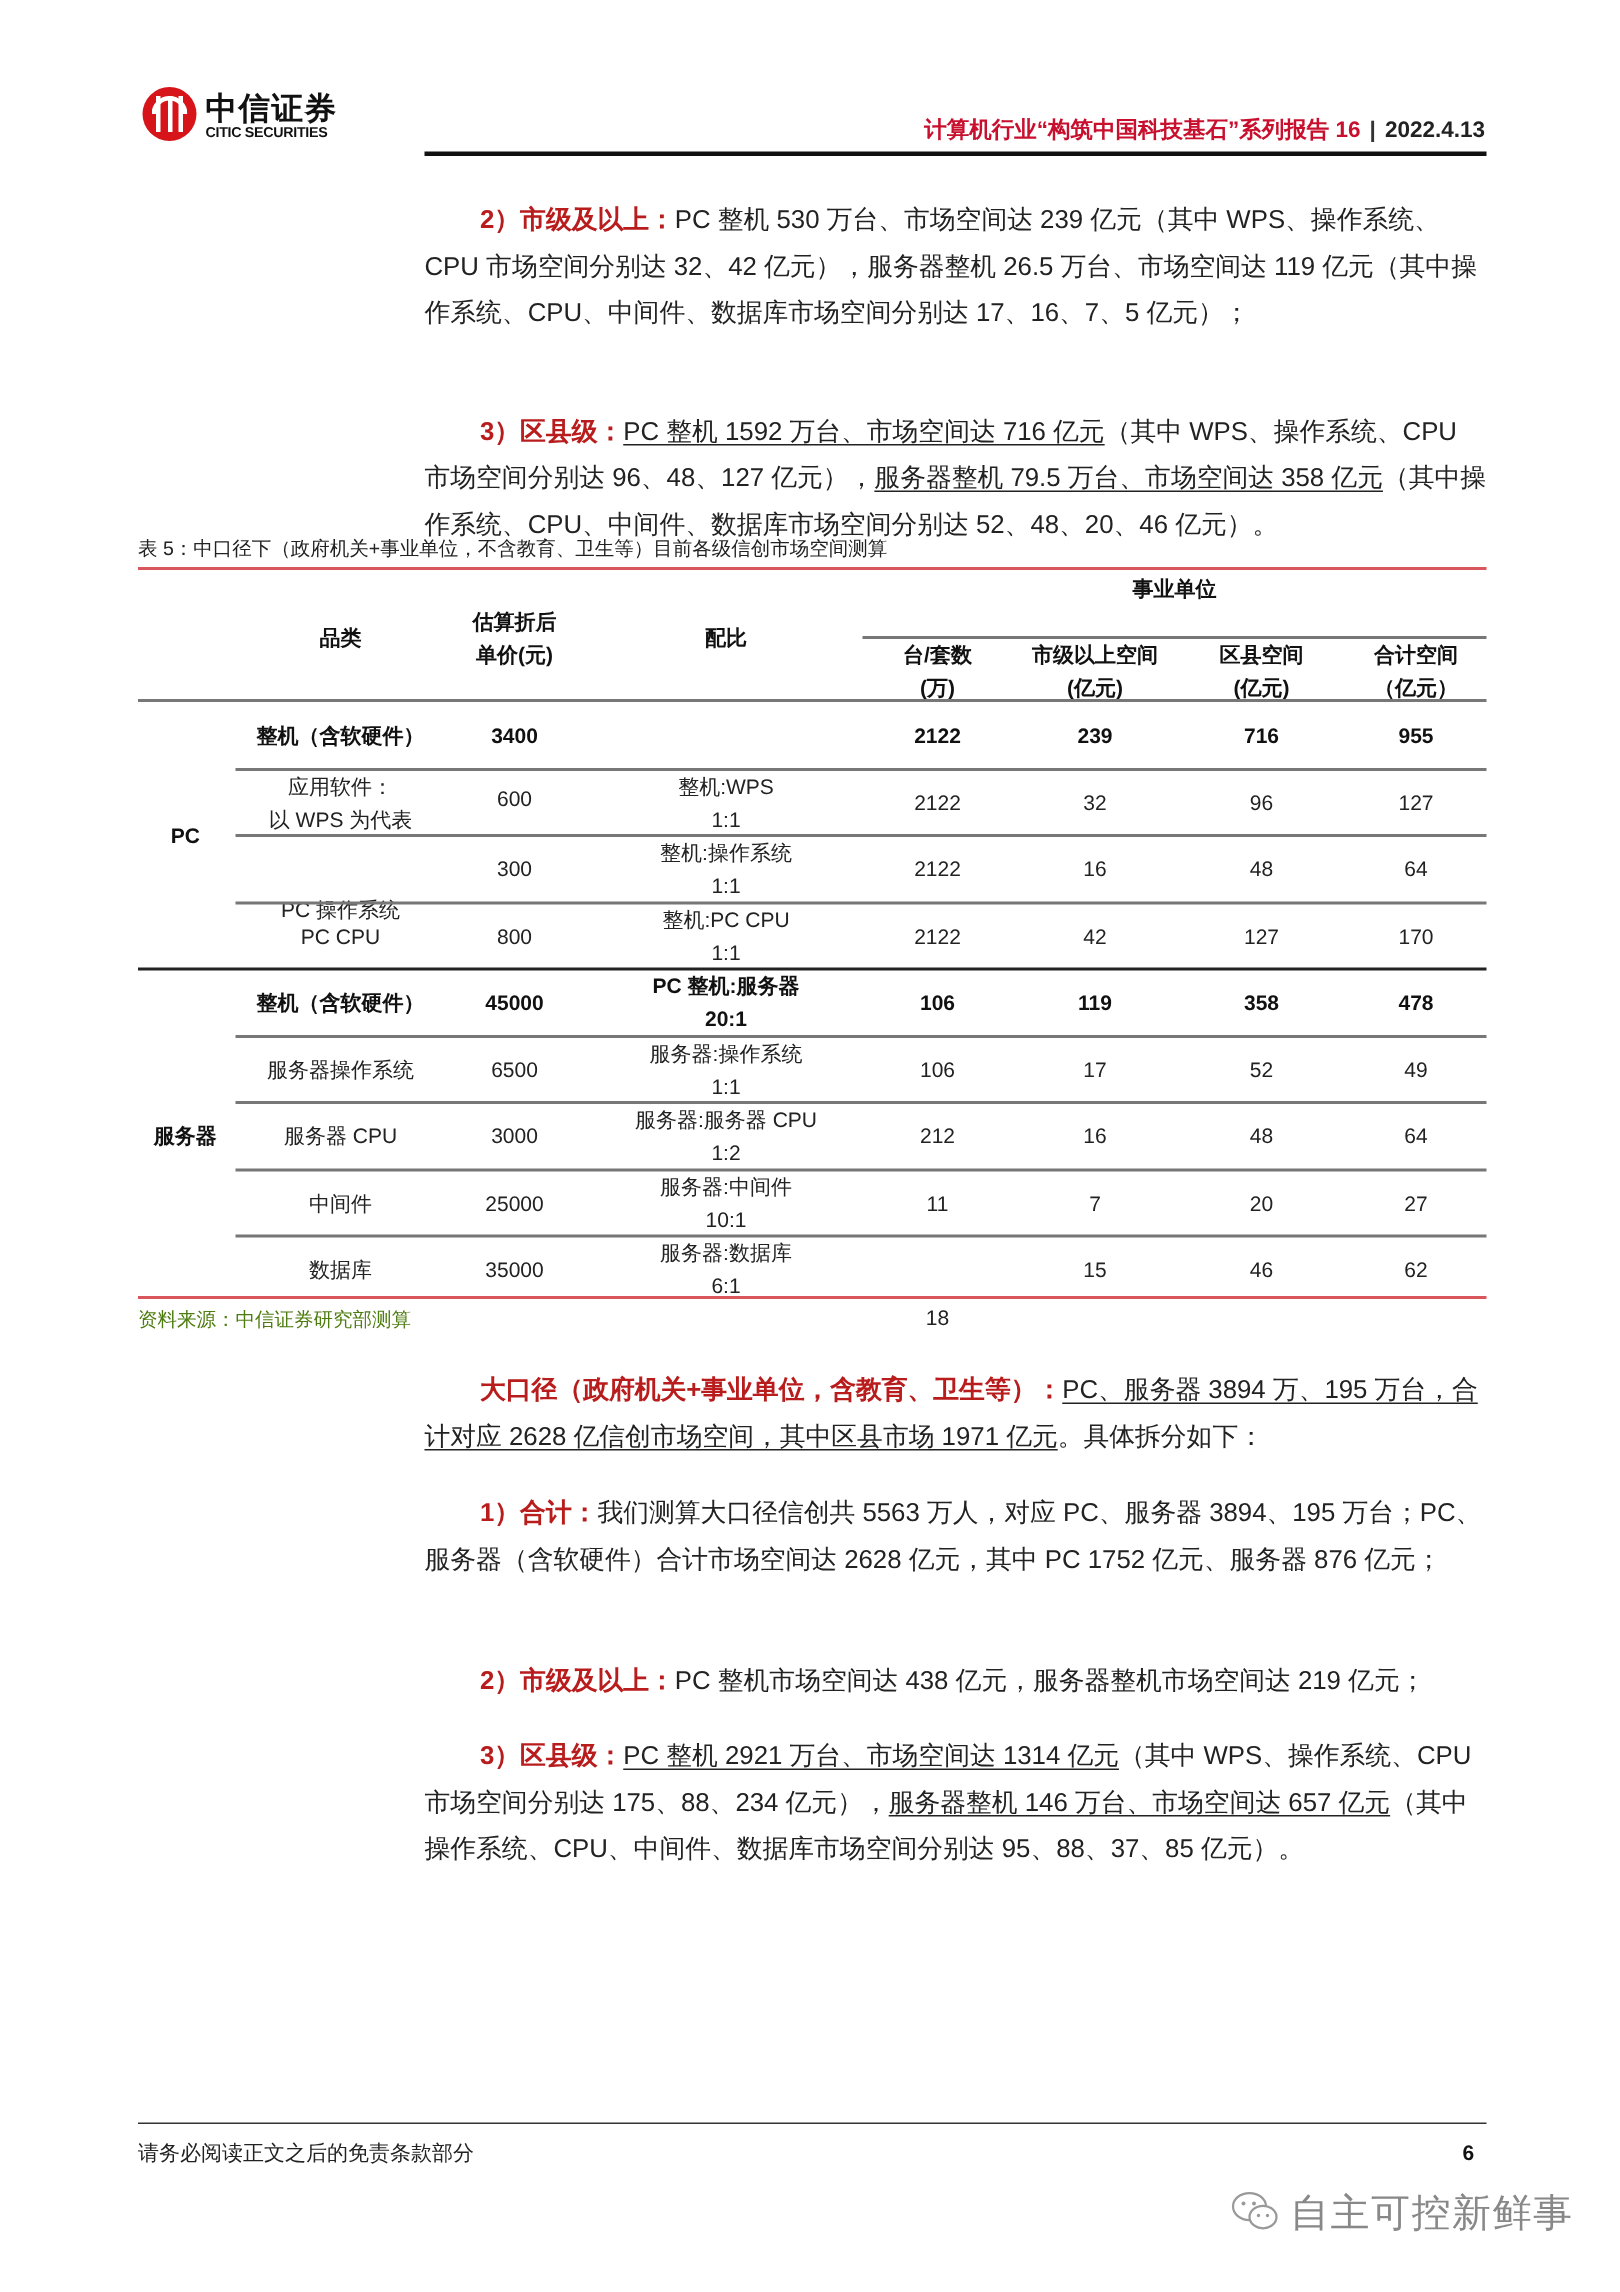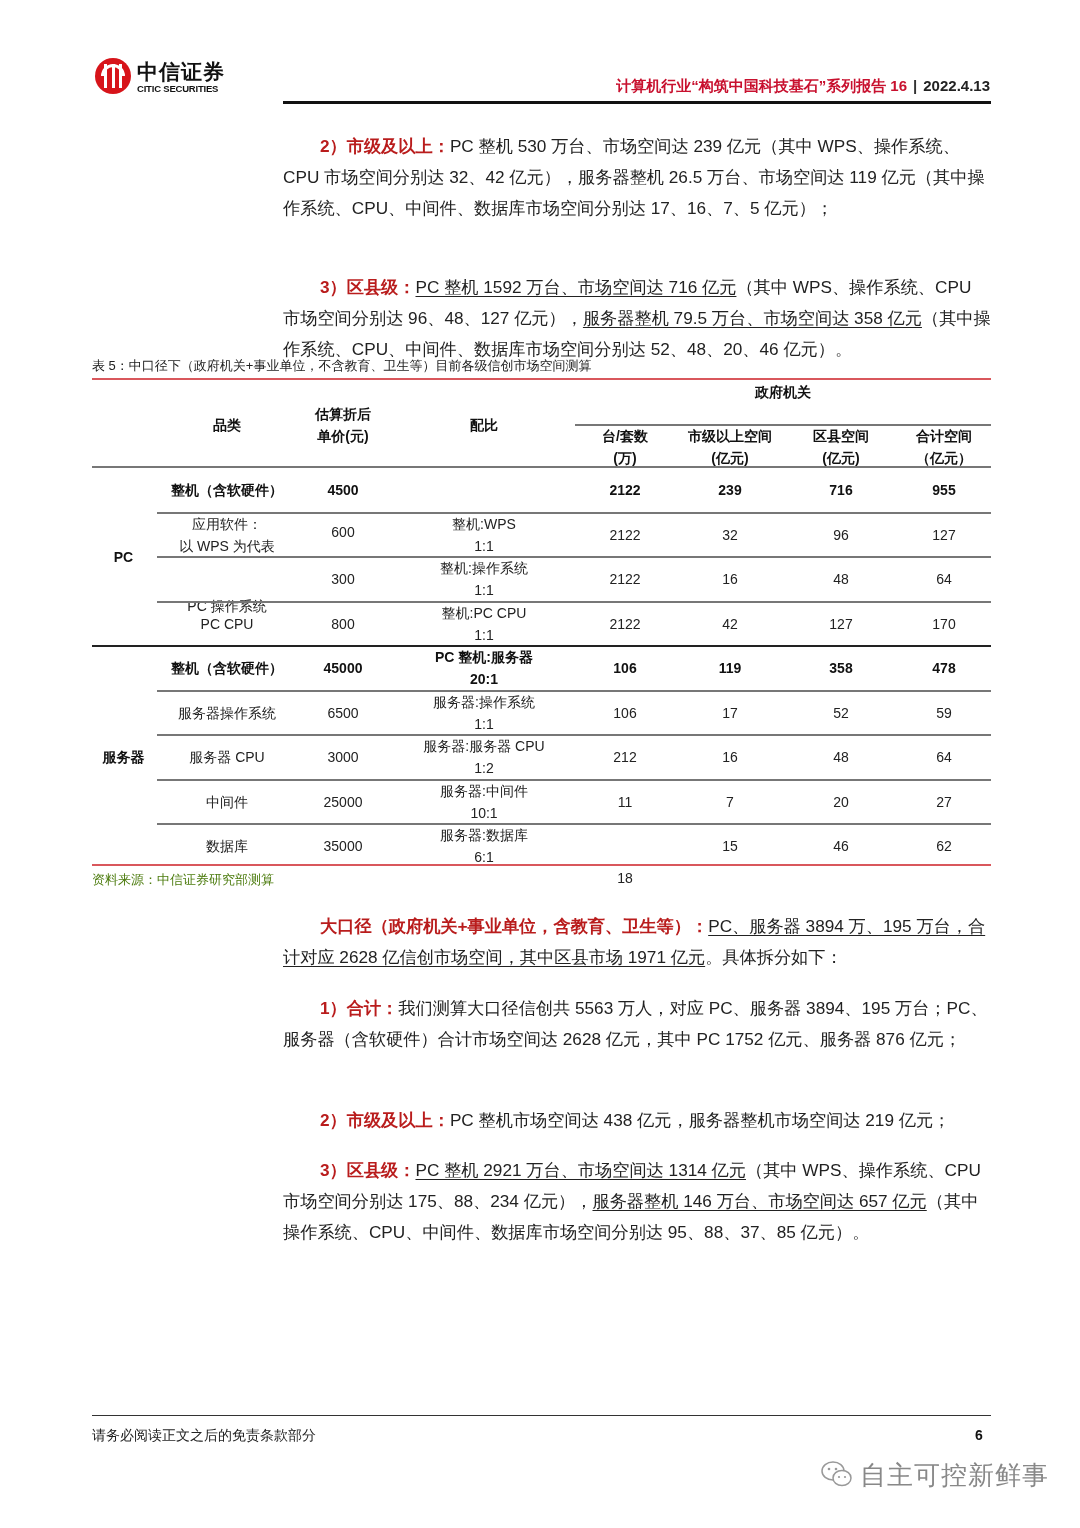--- a/index.html
+++ b/index.html
@@ -69,21 +69,21 @@
       <div>品类</div>
     </div>
     <div class="abs cell b" style="left: 297px; top: 403px; width: 92px;">
       <div>估算折后</div>
       <div>单价(元)</div>
     </div>
     <div class="abs cell b" style="left: 389px; top: 414px; width: 190px;">
       <div>配比</div>
     </div>
     <div class="abs cell b" style="left: 575px; top: 381px; width: 416px;">
-      <div>政府机关</div>
+      <div>事业单位</div>
     </div>
     <div class="abs gline" style="left: 575px; top: 424px; width: 416px;"></div>
     <div class="abs cell b" style="left: 575px; top: 425px; width: 100px;">
       <div>台/套数</div>
       <div>(万)</div>
     </div>
     <div class="abs cell b" style="left: 675px; top: 425px; width: 110px;">
       <div>市级以上空间</div>
       <div>(亿元)</div>
     </div>
@@ -93,21 +93,21 @@
     </div>
     <div class="abs cell b" style="left: 897px; top: 425px; width: 94px;">
       <div>合计空间</div>
       <div>（亿元）</div>
     </div>
     <div class="abs gline" style="left: 92px; top: 466px; width: 899px;"></div>
     <div class="abs cell b" style="left: 157px; top: 479.25px; width: 140px;">
       <div>整机（含软硬件）</div>
     </div>
     <div class="abs cell b" style="left: 297px; top: 479.25px; width: 92px;">
-      <div>4500</div>
+      <div>3400</div>
     </div>
     <div class="abs cell b" style="left: 575px; top: 479.25px; width: 100px;">
       <div>2122</div>
     </div>
     <div class="abs cell b" style="left: 675px; top: 479.25px; width: 110px;">
       <div>239</div>
     </div>
     <div class="abs cell b" style="left: 785px; top: 479.25px; width: 112px;">
       <div>716</div>
     </div>
@@ -224,21 +224,21 @@
     <div class="abs cell" style="left: 575px; top: 701.75px; width: 100px;">
       <div>106</div>
     </div>
     <div class="abs cell" style="left: 675px; top: 701.75px; width: 110px;">
       <div>17</div>
     </div>
     <div class="abs cell" style="left: 785px; top: 701.75px; width: 112px;">
       <div>52</div>
     </div>
     <div class="abs cell" style="left: 897px; top: 701.75px; width: 94px;">
-      <div>59</div>
+      <div>49</div>
     </div>
     <div class="abs gline" style="left: 157px; top: 734px; width: 834px;"></div>
     <div class="abs cell" style="left: 157px; top: 746.25px; width: 140px;">
       <div>服务器 CPU</div>
     </div>
     <div class="abs cell" style="left: 297px; top: 746.25px; width: 92px;">
       <div>3000</div>
     </div>
     <div class="abs cell" style="left: 389px; top: 735.25px; width: 190px;">
       <div>服务器:服务器 CPU</div>

